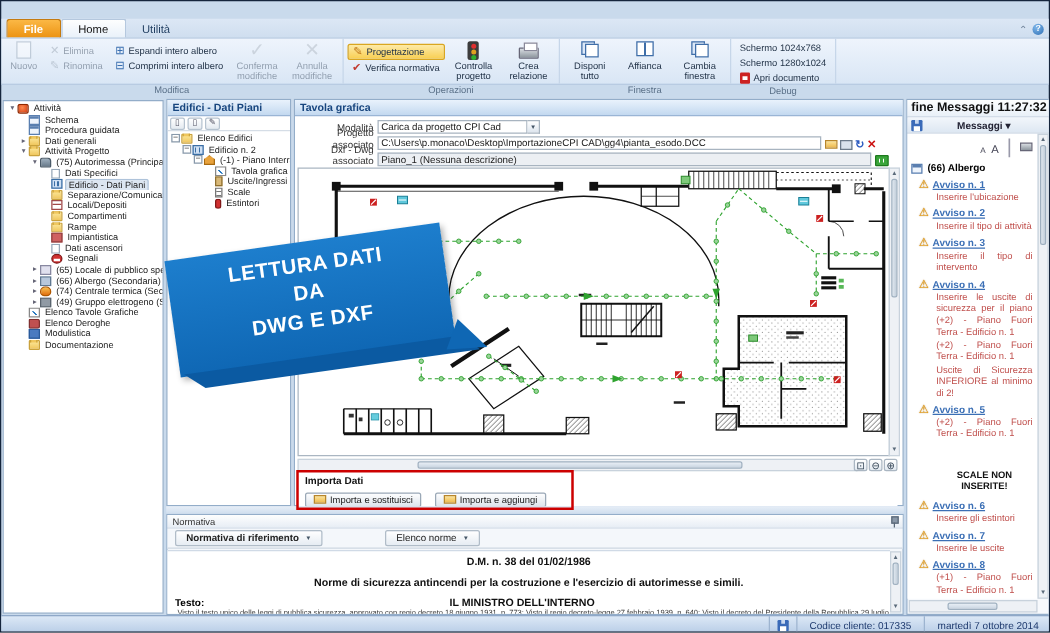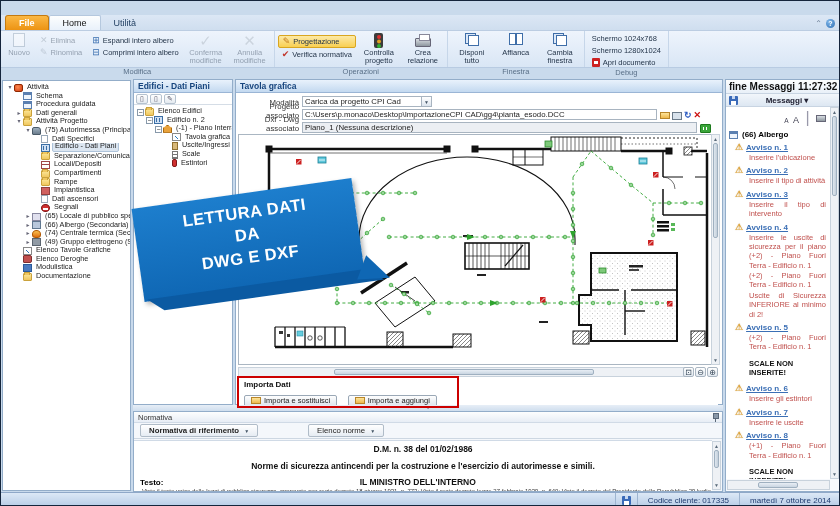--- a/index.html
+++ b/index.html
@@ -62,21 +62,21 @@
   .icon-pdf{width:8px;height:9px;background:#cc2222;border-radius:1px;display:inline-block;position:relative;}
   .icon-pdf::before{content:'';position:absolute;left:2px;top:3px;right:2px;height:3px;background:#fff;}
 
   
   .panel{position:absolute;background:#fff;border:1px solid #93adc9;}
   .phead{height:13px;background:linear-gradient(#e9f2fc,#c3d9f0);border-bottom:1px solid #9ab5d5;
          color:#17457e;font-weight:bold;font-size:8.5px;line-height:12px;padding-left:4px;display:flex;}
 
   
   .left-panel{left:1px;top:79px;width:129px;height:411px;overflow:hidden;}
-  .trow{height:8.6px;line-height:8.6px;white-space:nowrap;font-size:7.3px;color:#222;display:flex;align-items:flex-end;overflow:hidden;}
+  .trow{height:8.6px;line-height:8.6px;white-space:nowrap;font-size:7.3px;color:#222;display:flex;align-items:flex-start;overflow:hidden;}
   .texp{width:8px;font-size:6px;color:#667;flex:none;text-align:center;}
   .texp.bexp{width:7px;height:7px;line-height:5px;border:1px solid #8899aa;background:#fff;color:#333;font-size:7px;margin-right:1px;}
   .tlbl{padding:0 2px;}
   .tlbl.sel{background:#dce6f1;border:1px solid #aec3da;border-radius:2px;}
   .ic{display:inline-block;width:9px;height:8px;margin-right:2px;flex:none;position:relative;}
   .ic-attivita{background:radial-gradient(circle at 40% 35%,#ff8a50,#d03a10);border-radius:2px;border:1px solid #902800;}
   .ic-schema{background:#eef4fc;border:1px solid #5a7fb0;}
   .ic-schema::before{content:'';position:absolute;left:0;right:0;top:0;height:2px;background:#5a7fb0;}
   .ic-folder{background:linear-gradient(#fce79a,#f0c75e);border:1px solid #caa23c;border-radius:1px;}
   .ic-folder::before{content:'';position:absolute;top:-2px;left:0;width:4px;height:2px;background:#f0c75e;border:1px solid #caa23c;border-bottom:none;}
@@ -173,21 +173,21 @@
   .msg-content{position:absolute;left:0;top:27px;right:9px;bottom:12px;background:#fff;overflow:hidden;padding:2px 2px 0 3px;}
   .fontrow{text-align:right;color:#445;padding-right:2px;border-bottom:none;margin-bottom:3px;}
   .fontrow .a1{font-size:6.5px;} .fontrow .a2{font-size:9px;}
   .fontrow .sep{color:#99a;margin:0 2px;}
   .icon-print-sm{display:inline-block;width:10px;height:7px;background:linear-gradient(#d8dde2,#8e979f);border:1px solid #667;vertical-align:1px;}
   .msg-root{font-size:8px;font-weight:bold;color:#000;display:flex;align-items:center;gap:2px;margin:2px 0 2px 0;}
   .msg-item-head{display:flex;align-items:center;gap:3px;margin:4px 0 1px 6px;}
   .warn{color:#f0a010;font-size:9px;line-height:9px;text-shadow:0 0 1px #8a5a00;}
   .avviso{font-size:8px;font-weight:bold;color:#3b6fb5;text-decoration:underline;}
   .msg-line{font-size:7.5px;color:#c0504d;margin:1px 2px 1px 20px;text-align:justify;line-height:1.25;}
-  .ml-black{color:#111;font-weight:bold;margin-top:7px;margin-bottom:7px;text-align:left;}
+  .ml-black{color:#111;font-weight:bold;margin-top:23px;margin-bottom:7px;text-align:center;}
   .msg-hscroll{position:absolute;left:1px;right:9px;bottom:1px;height:10px;}
 
   
   .banner{position:absolute;left:136px;top:192px;width:222px;height:94px;z-index:40;
           background:linear-gradient(#1d7ecd,#0f67b4);transform:rotate(-8deg);box-shadow:2px 3px 5px rgba(0,0,0,.3);}
   .banner::before{content:'';position:absolute;left:3px;bottom:-11px;width:100%;height:13px;background:#0b5aa2;
           transform:skewX(50deg);transform-origin:left top;}
   .banner::after{content:'';position:absolute;right:-26px;bottom:-16px;border-top:13px solid transparent;
           border-bottom:13px solid transparent;border-left:30px solid #0f67b4;transform:rotate(28deg);}
   .banner-text{color:#fff;text-align:center;padding-top:8px;font-size:16.5px;font-weight:bold;line-height:1.35;letter-spacing:.5px;}

